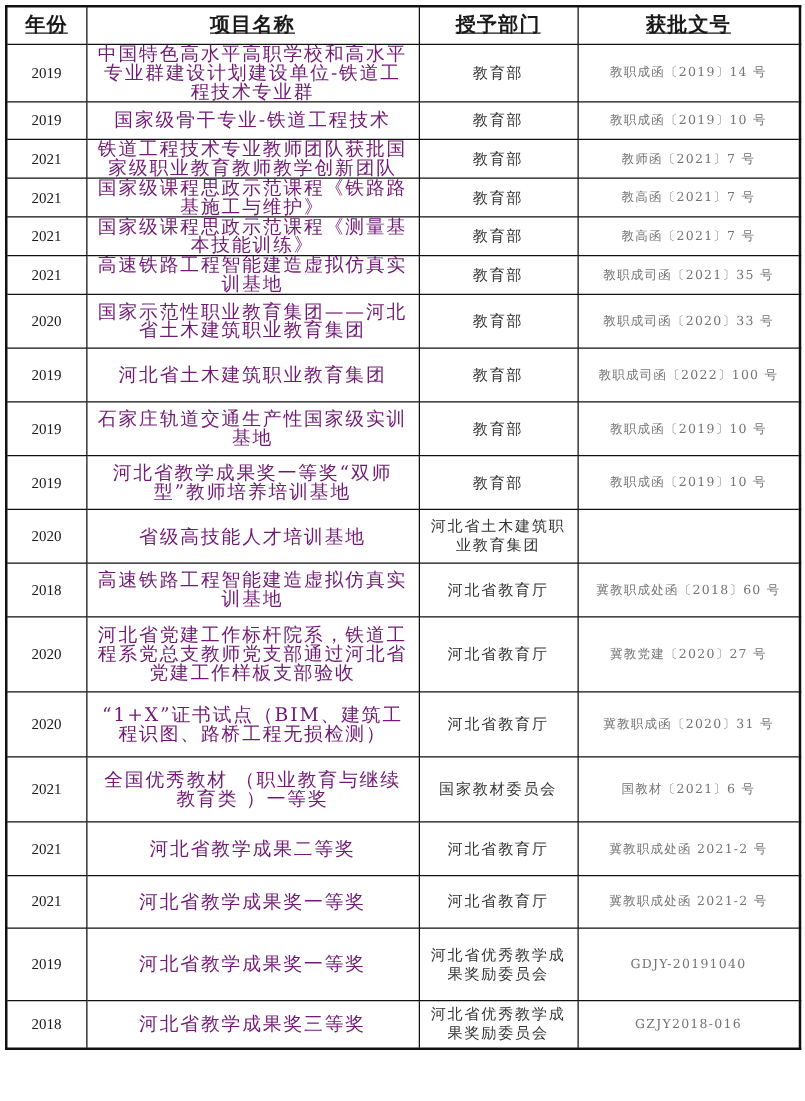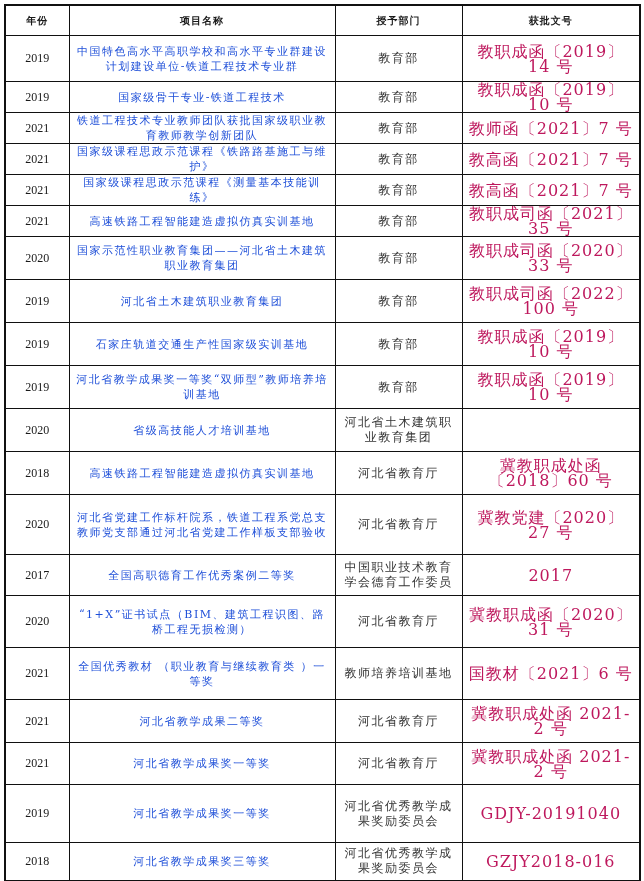--- a/index.html
+++ b/index.html
@@ -3,25 +3,25 @@
   <meta charset="utf-8">
   <style>
     html, body { margin: 0; padding: 0; background: #ffffff; }
     body { width: 644px; height: 881px; position: relative; overflow: hidden;
            font-family: "DejaVu Serif", "Liberation Serif", serif; color: #1a1a1a; }
     table.awards { position: absolute; left: 4px; top: 4px; width: 635px;
                    border-collapse: collapse; table-layout: fixed;
                    border: 2px solid #111; }
     table.awards th, table.awards td { border: 1px solid #111; text-align: center;
                    vertical-align: middle; padding: 0 6px; }
-    table.awards th { font-weight: bold; font-size: 10px; height: 29px; letter-spacing: 1px; }
+    table.awards th { font-weight: bold; font-size: 16px; height: 29px; letter-spacing: 1px; text-decoration: underline; }
     td.c-year { font-family: "Liberation Serif", serif; font-size: 12px; }
-    td.c-name { font-size: 11px; line-height: 15px; letter-spacing: 1.5px; color: #1d4ed8; }
+    td.c-name { font-size: 15px; line-height: 15px; letter-spacing: 1.5px; color: #701a75; }
     td.c-dept { font-size: 12px; line-height: 15px; letter-spacing: 1.5px; color: #333; padding: 0 3px; }
-    td.c-doc  { font-size: 16px; line-height: 15px; letter-spacing: 1px; color: #be185d; }
+    td.c-doc  { font-size: 10px; line-height: 15px; letter-spacing: 1px; color: #737373; }
     col.w-year { width: 64px; } col.w-name { width: 266px; }
     col.w-dept { width: 127px; } col.w-doc { width: 178px; }
   </style>
 </head>
 <body>
 
 <table class="awards">
   <colgroup>
     <col class="w-year">
       <col class="w-name">
@@ -108,36 +108,30 @@
         <td class="c-name">高速铁路工程智能建造虚拟仿真实训基地</td>
         <td class="c-dept">河北省教育厅</td>
         <td class="c-doc">冀教职成处函〔2018〕60 号</td>
       </tr>
       <tr style="height: 60px;">
         <td class="c-year">2020</td>
         <td class="c-name">河北省党建工作标杆院系，铁道工程系党总支教师党支部通过河北省党建工作样板支部验收</td>
         <td class="c-dept">河北省教育厅</td>
         <td class="c-doc">冀教党建〔2020〕27 号</td>
       </tr>
-      <tr style="height: 41px;">
-        <td class="c-year">2017</td>
-        <td class="c-name">全国高职德育工作优秀案例二等奖</td>
-        <td class="c-dept">中国职业技术教育学会德育工作委员</td>
-        <td class="c-doc">2017</td>
-      </tr>
       <tr style="height: 52px;">
         <td class="c-year">2020</td>
         <td class="c-name">“1+X”证书试点（BIM、建筑工程识图、路桥工程无损检测）</td>
         <td class="c-dept">河北省教育厅</td>
         <td class="c-doc">冀教职成函〔2020〕31 号</td>
       </tr>
       <tr style="height: 52px;">
         <td class="c-year">2021</td>
         <td class="c-name">全国优秀教材 （职业教育与继续教育类 ）一等奖</td>
-        <td class="c-dept">教师培养培训基地</td>
+        <td class="c-dept">国家教材委员会</td>
         <td class="c-doc">国教材〔2021〕6 号</td>
       </tr>
       <tr style="height: 43px;">
         <td class="c-year">2021</td>
         <td class="c-name">河北省教学成果二等奖</td>
         <td class="c-dept">河北省教育厅</td>
         <td class="c-doc">冀教职成处函 2021-2 号</td>
       </tr>
       <tr style="height: 42px;">
         <td class="c-year">2021</td>

